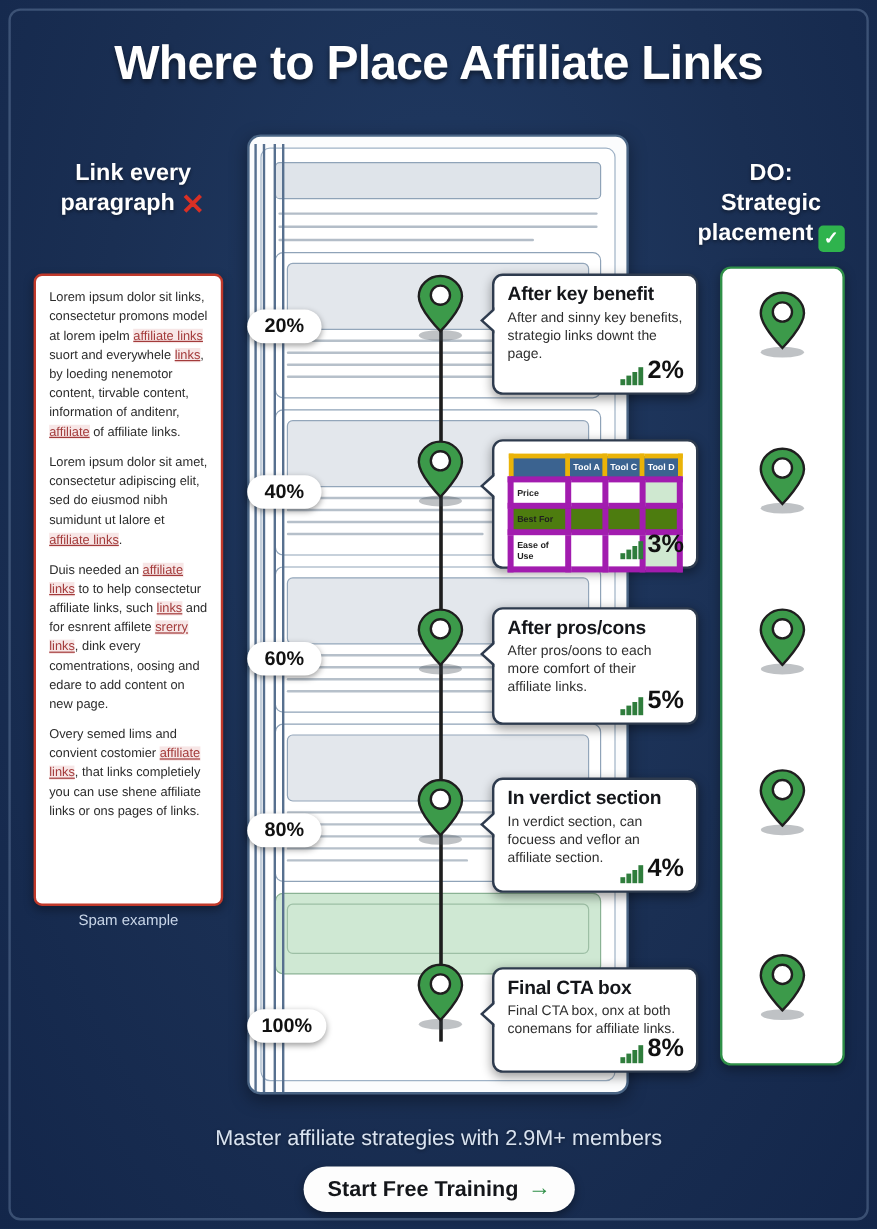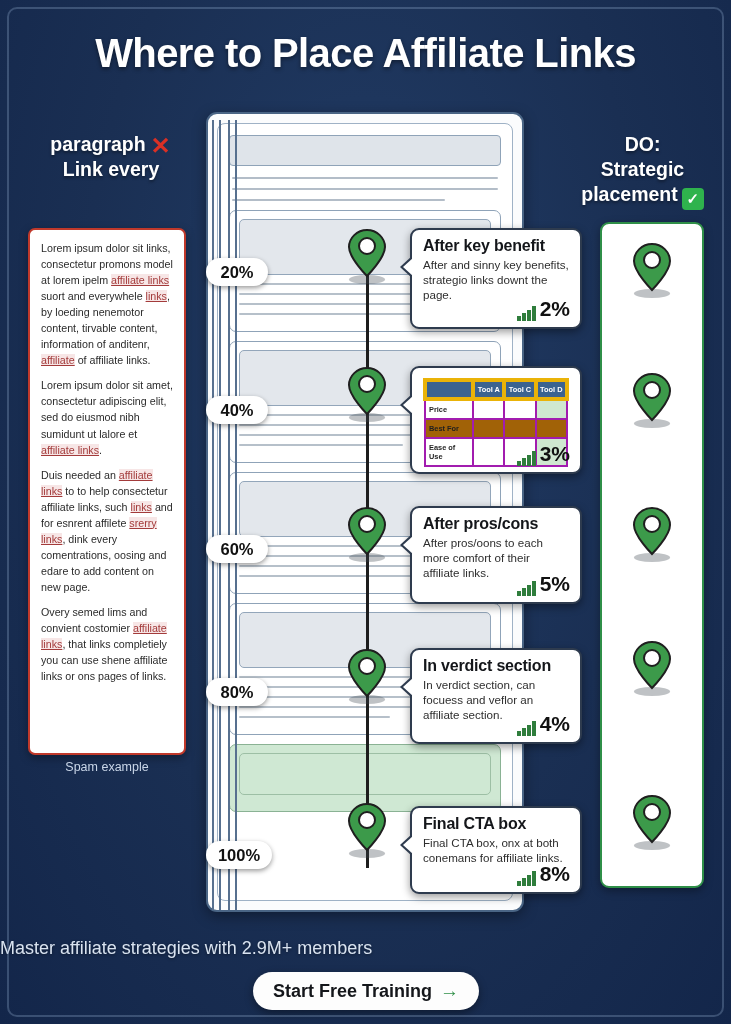--- a/index.html
+++ b/index.html
@@ -187,40 +187,40 @@
   
   .mini-table {
     width: 100%; border-collapse: collapse; margin-top: 3px;
     font-size: 7.4px; color: #1f1f1f;
   }
   .mini-table th {
     background: #3b6390; color: #ffffff; font-weight: bold;
     border: 4px solid #eab308; padding: 3px 2px; text-align: center;
   }
   .mini-table td {
-    border: 2px solid #a21caf; padding: 4px 3px; height: 15px;
+    border: 5px solid #a21caf; padding: 4px 3px; height: 15px;
     font-weight: bold; background: #ffffff; margin-left: 24px;
   }
-  .mini-table tr:nth-child(3) td { background: #a16207; }
+  .mini-table tr:nth-child(3) td { background: #4d7c0f; }
   .mini-table td.hi, .mini-table th.hi { background: #cfe8d0; }
   .mini-table th.hi { background: #3b6390; }
   .mini-table td.rowlab { background: #ffffff; width: 34%; text-align: left; }
 
   
   .do-panel {
     position: absolute; left: 600px; top: 222px;
     width: 104px; height: 666px;
     background: #ffffff; border: 2.5px solid #2f8f48; border-radius: 9px;
     box-shadow: 0 3px 9px rgba(0,0,0,0.35);
   }
 
   
   .footer-text {
     position: absolute; left: 0; top: 938px; width: 731px;
-    font-size: 18px; color: #d9e3f0;
+    text-align: center; font-size: 18px; color: #d9e3f0;
     text-shadow: 0 1px 3px rgba(0,0,0,0.4);
   }
   .cta-btn {
     position: absolute; left: 253px; top: 972px;
     width: 226px; height: 38px;
     background: #fdfdfd; border-radius: 19px;
     display: flex; align-items: center; justify-content: center; gap: 8px;
     font-size: 18px; font-weight: bold; color: #14161a;
     box-shadow: 0 3px 8px rgba(0,0,0,0.4);
     cursor: pointer;
@@ -228,22 +228,22 @@
   .cta-btn .arrow { color: #2f8f48; font-size: 19px; }
 </style>
 </head>
 <body>
 
 <div id="poster">
 
   <div class="title">Where to Place Affiliate Links</div>
 
   <div class="side-head left">
+    <span class="head-line">Link every</span>
     <span class="head-line"><span>paragraph</span><span class="mark-x">✕</span></span>
-    <span class="head-line">Link every</span>
   </div>
 
   <div class="side-head right">
     <span class="head-line">DO:</span>
     <span class="head-line">Strategic</span>
     <span class="head-line"><span>placement</span><span class="mark-check">✓</span></span>
   </div>
 
   <div class="spam-panel">
     <p>Lorem ipsum dolor sit links, consectetur promons model at lorem ipelm <span class="lk">affiliate links</span> suort and everywhele <span class="lk">links</span>, by loeding nenemotor content, tirvable content, information of anditenr, <span class="lk">affiliate</span> of affiliate links.</p>

